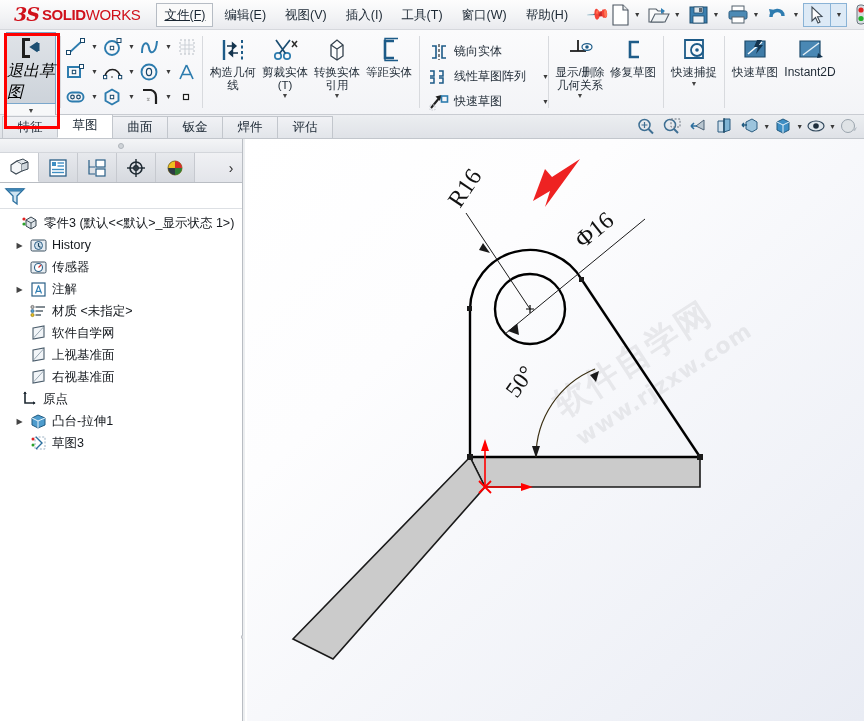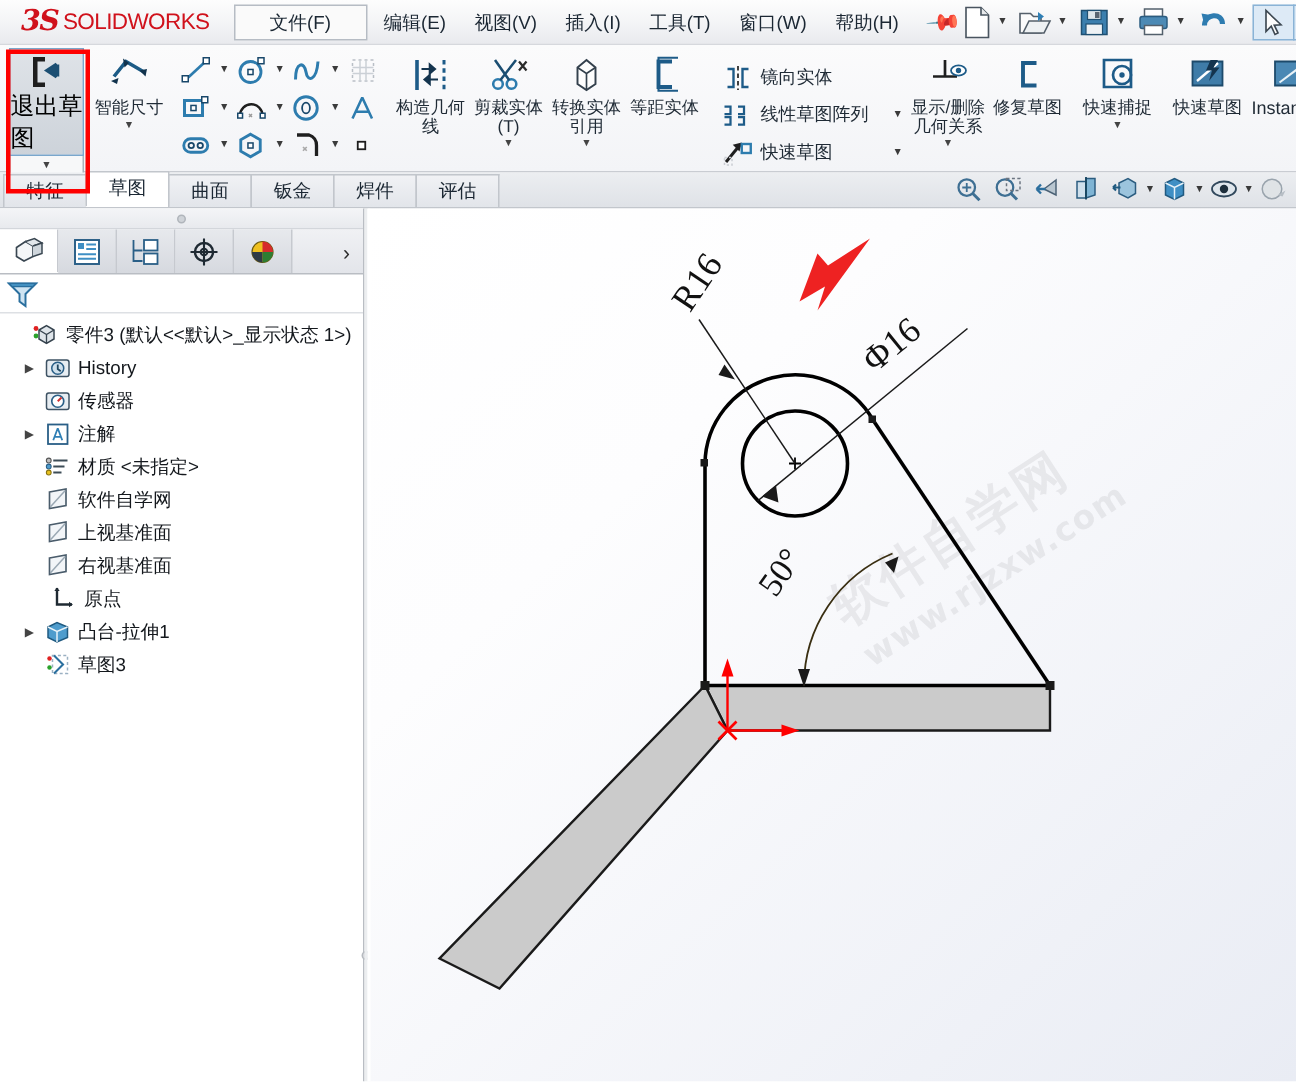--- a/index.html
+++ b/index.html
@@ -22,29 +22,29 @@
   }
   .logo {
     display: flex; align-items: center; gap: 3px;
     margin-left: 14px; width: 140px; height: 30px;
   }
   .logo-mark {
     font-size: 19px; font-weight: bold; color: #d0111b;
     font-family: "DejaVu Serif", serif; font-style: italic;
     letter-spacing: -1px; line-height: 1;
   }
-  .logo-solid { font-size: 15px; font-weight: normal; color: #d0111b; letter-spacing: -0.4px; }
+  .logo-solid { font-size: 15px; font-weight: bold; color: #d0111b; letter-spacing: -0.4px; }
   .logo-works { font-size: 15px; font-weight: normal; color: #d0111b; letter-spacing: -0.4px; }
 
   .menu { display: flex; align-items: center; height: 30px; margin-left: 16px; }
   .menu-item {
     font-size: 12.5px; color: #1b2733; padding: 3px 8px; margin-right: 3px;
     white-space: nowrap; cursor: default; line-height: 16px;
   }
-  .menu-item.first { border: 1px solid #b6bcc4; background: #fafafa; padding: 3px 23px; }
+  .menu-item.first { border: 1px solid #b6bcc4; background: #fafafa; padding: 3px 7px; text-decoration: underline; }
   .pin-icon { margin-left: 10px; color: #2f7fb5; font-size: 15px; transform: rotate(40deg); }
 
   .qat { display: flex; align-items: center; margin-left: auto; margin-right: 2px; gap: 0px; }
   .qat .tb { display: flex; align-items: center; padding: 2px 3px; }
   .qat .caret { font-size: 7px; color: #3a3a3a; margin: 0 4px 0 1px; }
   .sel-box { border: 1px solid #8ab3d6; background: #ddeaf6; display: flex; align-items: center; height: 24px; }
   .sel-box .caretbox { border-left: 1px solid #8ab3d6; height: 24px; display: flex; align-items: center; padding: 0 4px; }
 
   
   .ribbon {
@@ -242,48 +242,36 @@
             <circle cx="7" cy="6" r="2.6" fill="#e02222"></circle>
             <circle cx="7" cy="14.5" r="2.6" fill="#22b02a"></circle>
           </svg>
       </div>
     </div>
   </div>
 
   <div class="ribbon">
 
     <div class="rgroup" style="padding-left:6px">
-      <div style="display:flex;flex-direction:column;align-items:center;">
+      <div style="display:flex;flex-direction:column;align-items:center;font-style:italic;">
         <div class="exitbtn">
           <div class="ico" style="height:26px;display:flex;align-items:center;justify-content:center">
             <svg width="26" height="24" viewBox="0 0 26 24">
                 <path d="M4 2 h8 v3 h-5 v14 h5 v3 h-8 z" fill="#1e1e1e"></path>
                 <path d="M20 7 v8 M20 15 l-6 -4 l6 -4" stroke="#1c4f73" stroke-width="3" fill="none"></path>
                 <path d="M13 11 l7 -4.5 v9 z" fill="#1c4f73"></path>
               </svg>
           </div>
           <div class="lbl" style="width:48px">退出草图</div>
         </div>
         <div class="exitdd">
             <span style="font-size:7px;color:#444">▼</span>
           </div>
       </div>
 
-      <div class="bigbtn" style="margin-left:4px">
-        <div class="ico">
-          <svg width="28" height="26" viewBox="0 0 28 26">
-              <path d="M4 14 L12 4 L24 11" stroke="#1c5b86" stroke-width="2.4" fill="none"></path>
-              <path d="M2 17 l5 -2 l-1 4 z" fill="#12334d"></path>
-              <path d="M25 14 l-4 -4 l5 -1 z" fill="#12334d"></path>
-              <path d="M10 2 l4 3 l-3 3 z" fill="#12334d"></path>
-            </svg>
-        </div>
-        <div class="lbl">智能尺寸</div>
-        <div class="dd">▼</div>
-      </div>
     </div>
 
     <div class="rsep"></div>
 
     <div class="iconcol">
       <div class="iconrow">
         <div class="smallbtn">
           <svg width="22" height="20" viewBox="0 0 22 20">
               <line x1="4" y1="16" x2="17" y2="4" stroke="#2d7cae" stroke-width="1.8"></line>
               <rect x="1.5" y="13.5" width="4" height="4" fill="#fff" stroke="#18476a" stroke-width="1"></rect>
@@ -746,21 +734,21 @@
         <span class="arrow"></span>
         <span class="tico">
           <svg width="19" height="18" viewBox="0 0 19 18">
               <path d="M4 4 L15 2 L15 13 L4 15 z" fill="#f2f5f8" stroke="#4a5c6b" stroke-width="1.1"></path>
               <line x1="4.5" y1="14" x2="14.5" y2="3" stroke="#9aa8b3" stroke-width="1"></line>
             </svg>
         </span>
         <span class="tlbl">右视基准面</span>
       </div>
 
-      <div class="trow indent" style="padding-left:16px">
+      <div class="trow indent" style="padding-left:3px">
         <span class="arrow"></span>
         <span class="tico">
           <svg width="19" height="18" viewBox="0 0 19 18">
               <path d="M5 2 v11 h10" fill="none" stroke="#1f2a33" stroke-width="1.6"></path>
               <path d="M3.2 4 L5 1.6 L6.8 4" fill="#1f2a33"></path>
               <path d="M13 11.2 L15.6 13 L13 14.8" fill="#1f2a33"></path>
             </svg>
         </span>
         <span class="tlbl">原点</span>
       </div>

